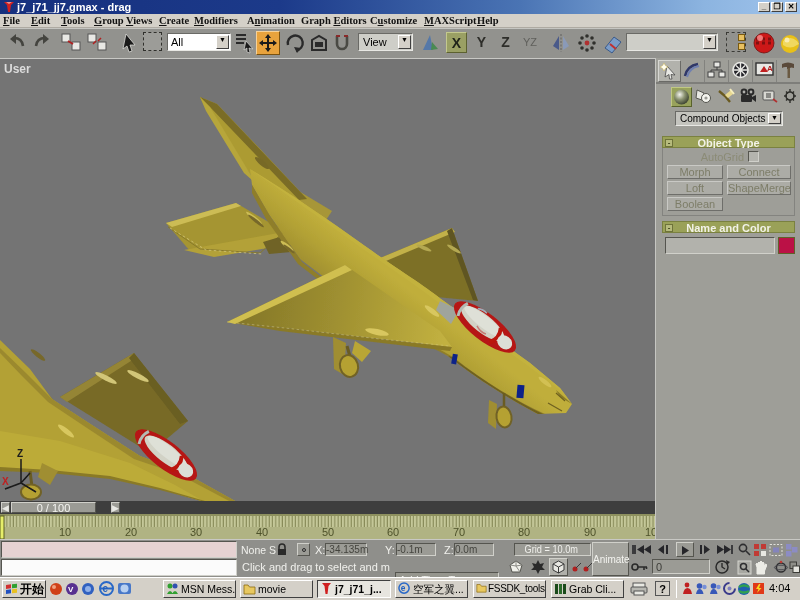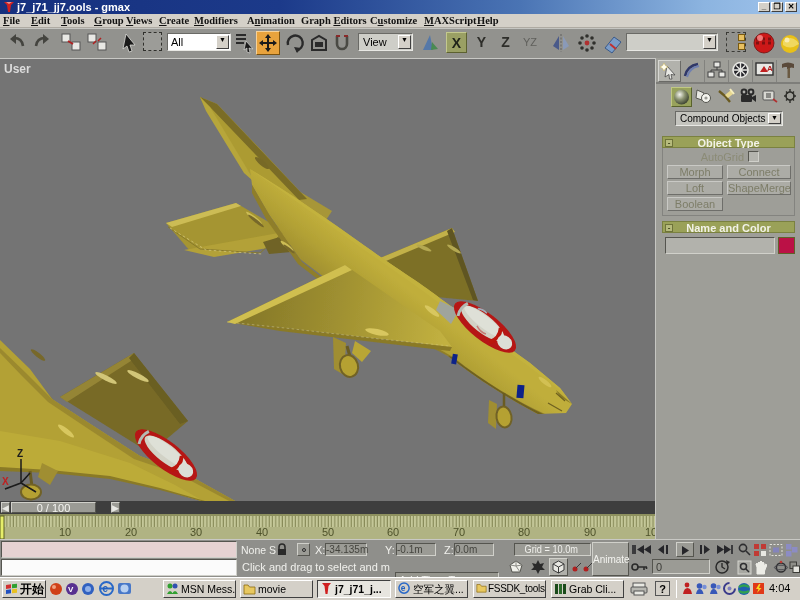--- a/index.html
+++ b/index.html
@@ -39,21 +39,21 @@
 .task{position:absolute;top:2px;height:18px;background:#d4d0c8;border:1px solid;border-color:#fff #404040 #404040 #fff;font-size:10.5px;color:#000;overflow:hidden;white-space:nowrap;line-height:16px}
 .task .ic{display:inline-block;width:13px;height:13px;vertical-align:-2px;margin:0 2px 0 2px}
 </style></head>
 <body>
 
 <div class="abs" id="title">
   <svg class="abs" style="left:3px;top:1px" width="12" height="12" viewBox="0 0 12 12">
       <path d="M1 1 L11 1 L8 4 L7 11 L5 11 L4 4 Z" fill="#d02020"></path>
       <path d="M3 1 L6 3 L9 1" fill="#fff" opacity="0.5"></path>
     </svg>
-  <span class="txt">j7_j71_jj7.ools - gmax</span>
+  <span class="txt">j7_j71_jj7.gmax - drag</span>
   <div class="winbtn" style="left:758px">_</div>
   <div class="winbtn" style="left:771px">❐</div>
   <div class="winbtn" style="left:785px">✕</div>
 </div>
 
 <div class="abs" id="menu">
   <span style="left:3px"><u>F</u>ile</span>
     <span style="left:31px"><u>E</u>dit</span>
     <span style="left:61px"><u>T</u>ools</span>
     <span style="left:94px"><u>G</u>roup</span>

